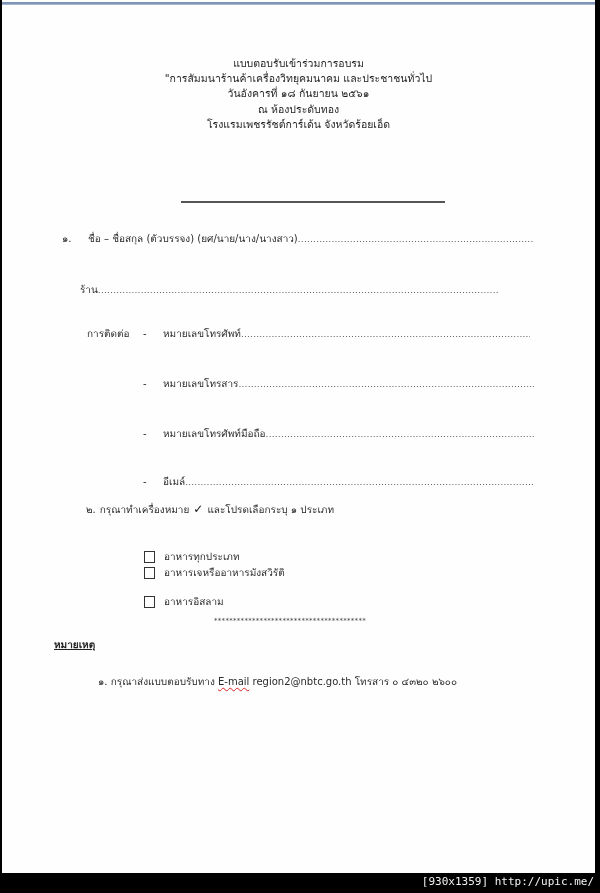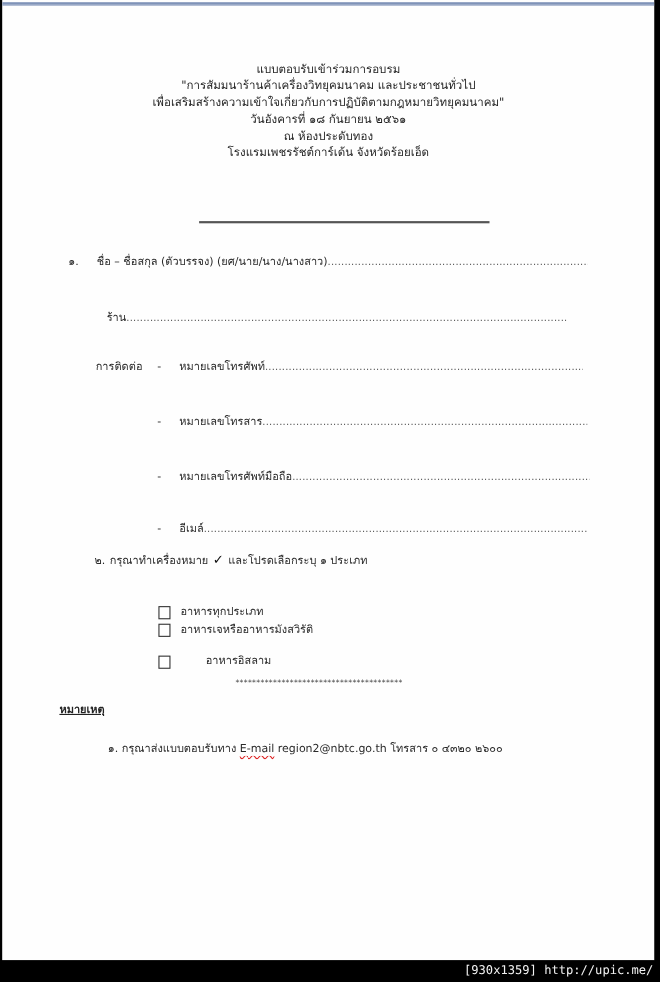--- a/index.html
+++ b/index.html
@@ -67,35 +67,34 @@
   </style>
 </head>
 <body>
 
 <div class="page">
   <div class="top-bar"></div>
 
   <div class="header">
     <div class="line">แบบตอบรับเข้าร่วมการอบรม</div>
     <div class="line">"การสัมมนาร้านค้าเครื่องวิทยุคมนาคม และประชาชนทั่วไป</div>
-    <div class="line">เพื่อเสริมสร้างความเข้าใจเกี่ยวกับการปฏิบัติตามกฎหมายวิทยุคมนาคม"</div>
     <div class="line">วันอังคารที่ ๑๘ กันยายน ๒๕๖๑</div>
     <div class="line">ณ ห้องประดับทอง</div>
     <div class="line">โรงแรมเพชรรัชต์การ์เด้น จังหวัดร้อยเอ็ด</div>
   </div>
 
   <div class="separator"></div>
 
   <div class="row" style="left:60px; top:232px; width:472px;">
     <span class="num">๑.</span>
     <span class="lbl">ชื่อ – ชื่อสกุล (ตัวบรรจง) (ยศ/นาย/นาง/นางสาว)</span>
     <span class="dots">................................................................................................................................................................................................</span>
   </div>
 
-  <div class="row" style="left:95px; top:283px; width:418px;">
+  <div class="row" style="left:78px; top:283px; width:418px;">
     <span class="lbl">ร้าน</span>
     <span class="dots">................................................................................................................................................................................................</span>
   </div>
 
   <div class="row" style="left:85px; top:327px; width:443px;align-items:flex-end;">
     <span class="lbl" style="width:56px;">การติดต่อ</span>
     <span class="dash">-</span>
     <span class="lbl">หมายเลขโทรศัพท์</span>
     <span class="dots">................................................................................................................................................................................................</span>
   </div>
@@ -126,21 +125,21 @@
   </div>
 
   <div class="cb-row" style="top:537px;margin-top:13px;">
     <span class="cb"></span>
     <span>อาหารทุกประเภท</span>
   </div>
   <div class="cb-row" style="top:566px;justify-content:flex-end;">
     <span class="cb"></span>
     <span>อาหารเจหรืออาหารมังสวิรัติ</span>
   </div>
-  <div class="cb-row" style="top:595px;gap:23px;">
+  <div class="cb-row" style="top:595px;">
     <span class="cb"></span>
     <span>อาหารอิสลาม</span>
   </div>
 
   <div class="stars">****************************************</div>
 
   <div class="note-title">หมายเหตุ</div>
   <div class="note" style="top:675px;">
     <span>๑. กรุณาส่งแบบตอบรับทาง </span><span class="squiggle">E-mail</span><span> region2@nbtc.go.th โทรสาร ๐ ๔๓๒๐ ๒๖๐๐</span>
   </div>

